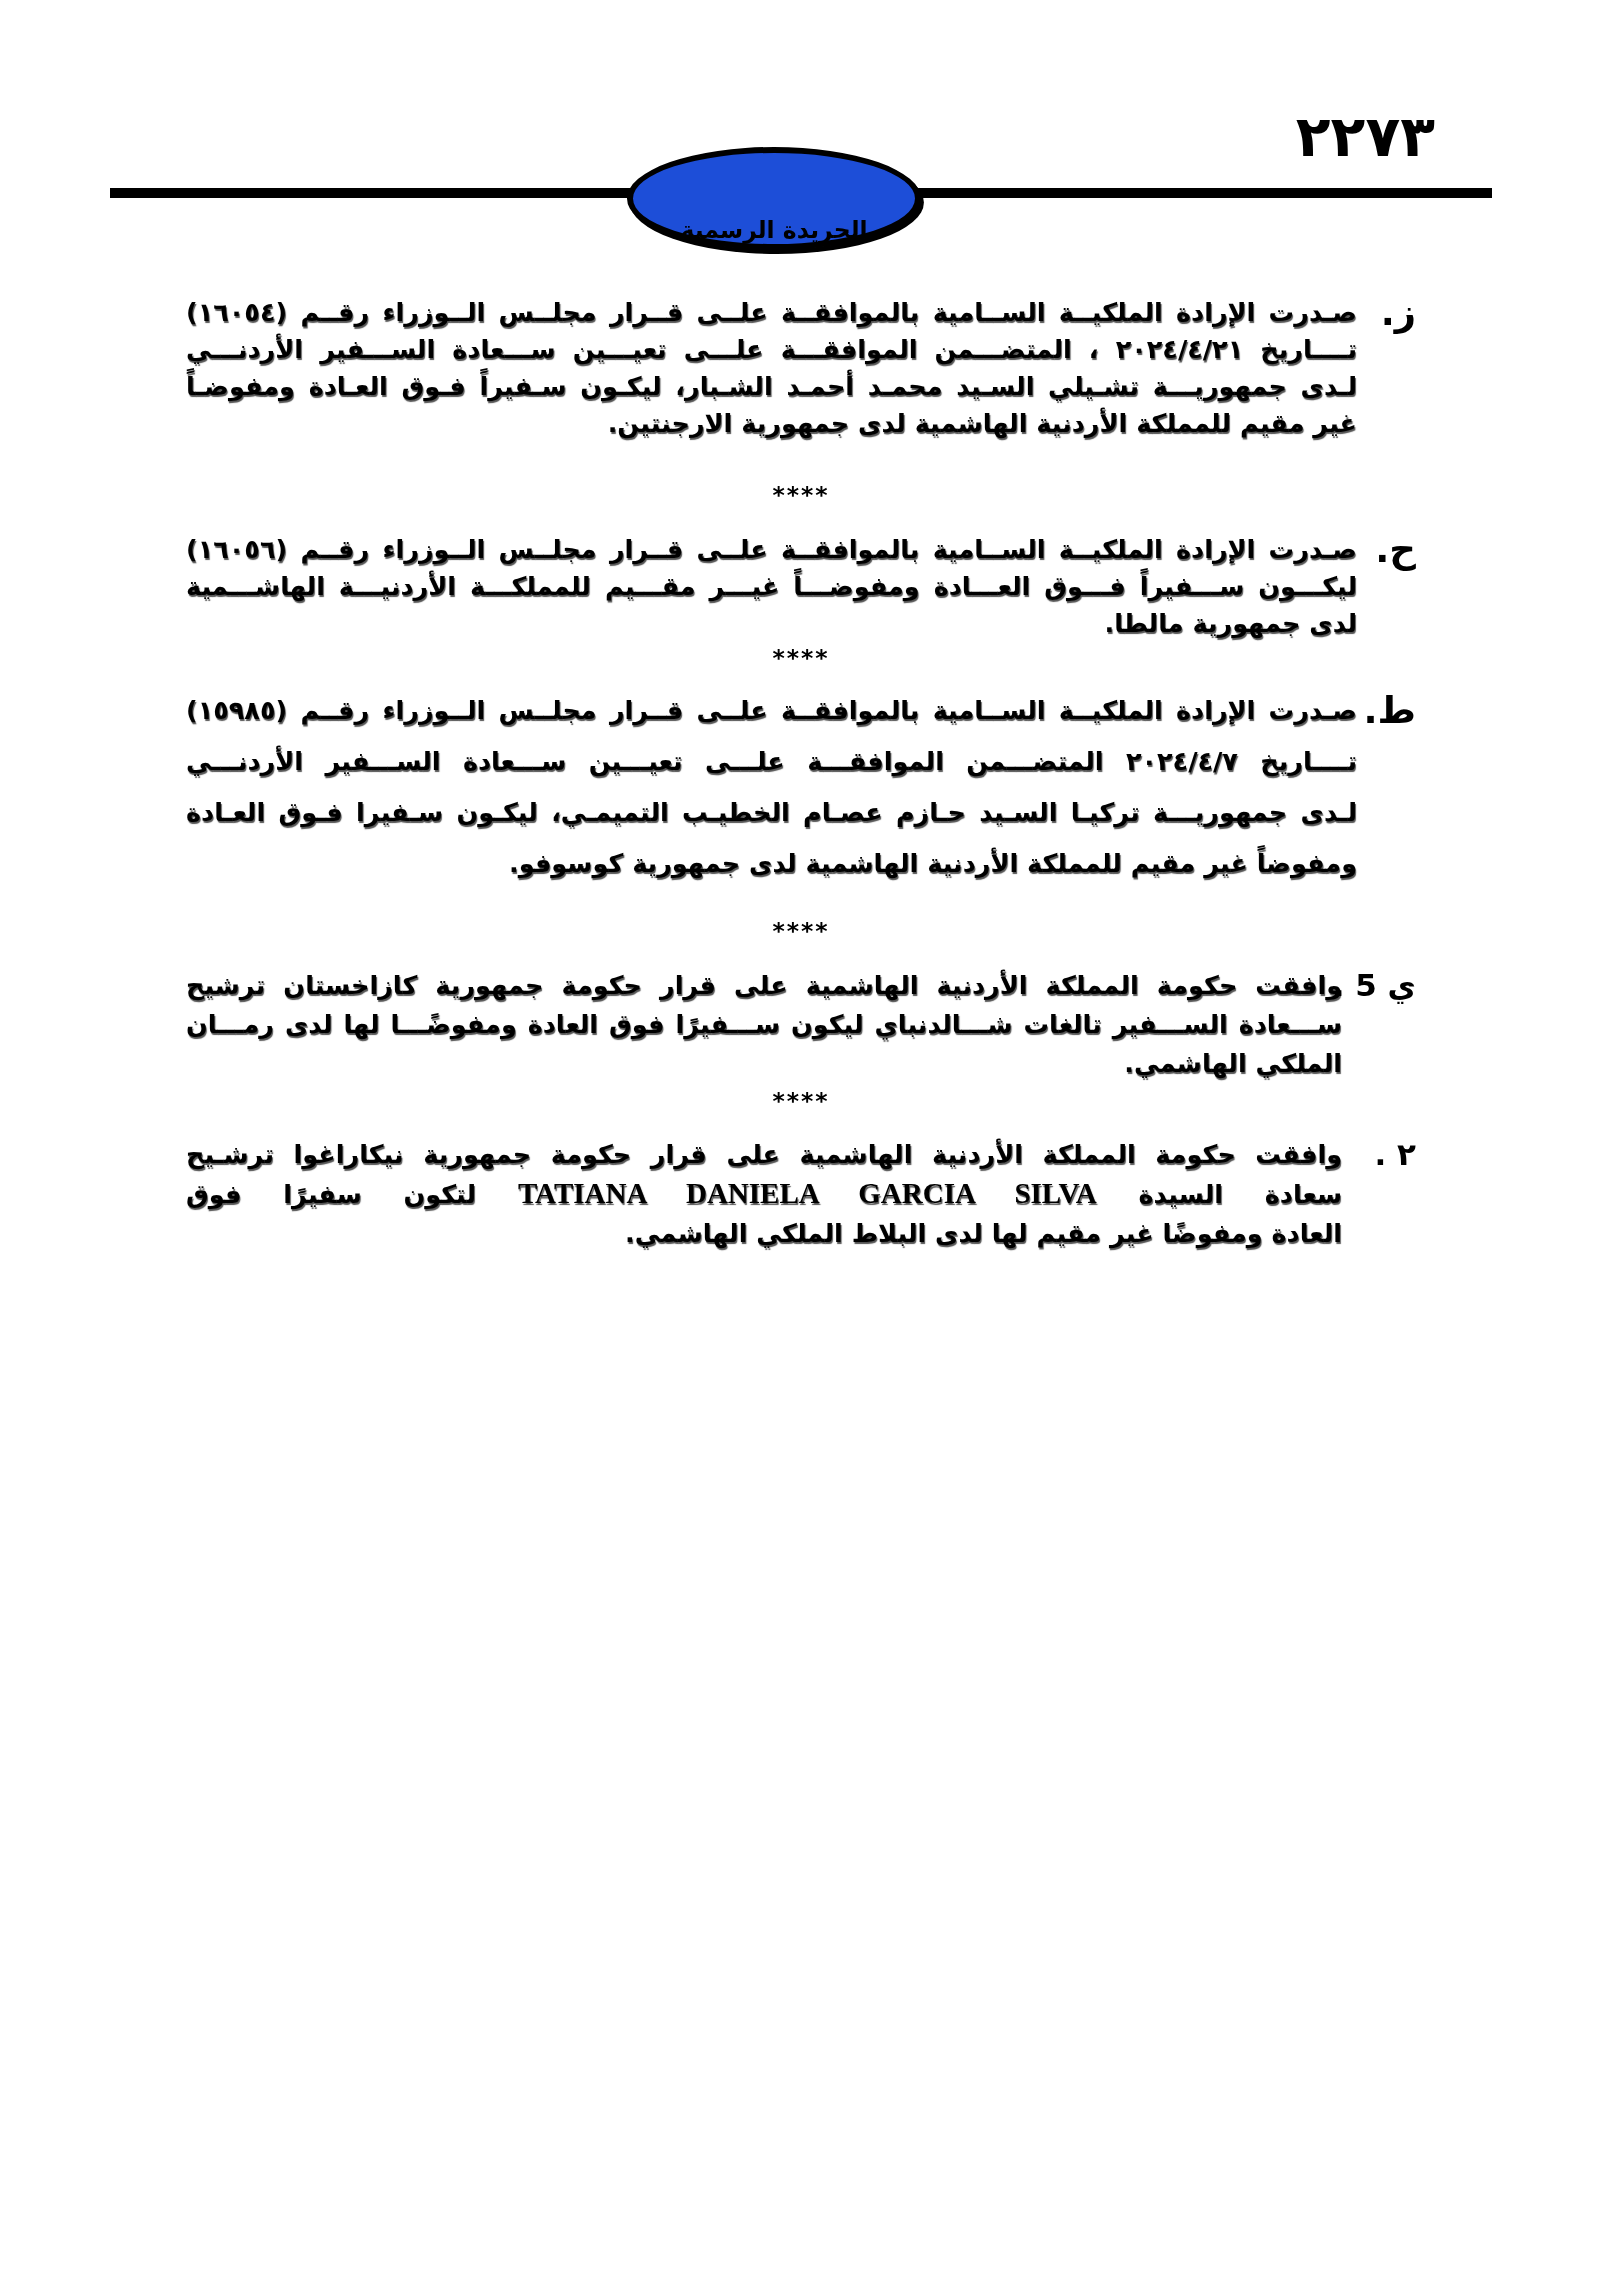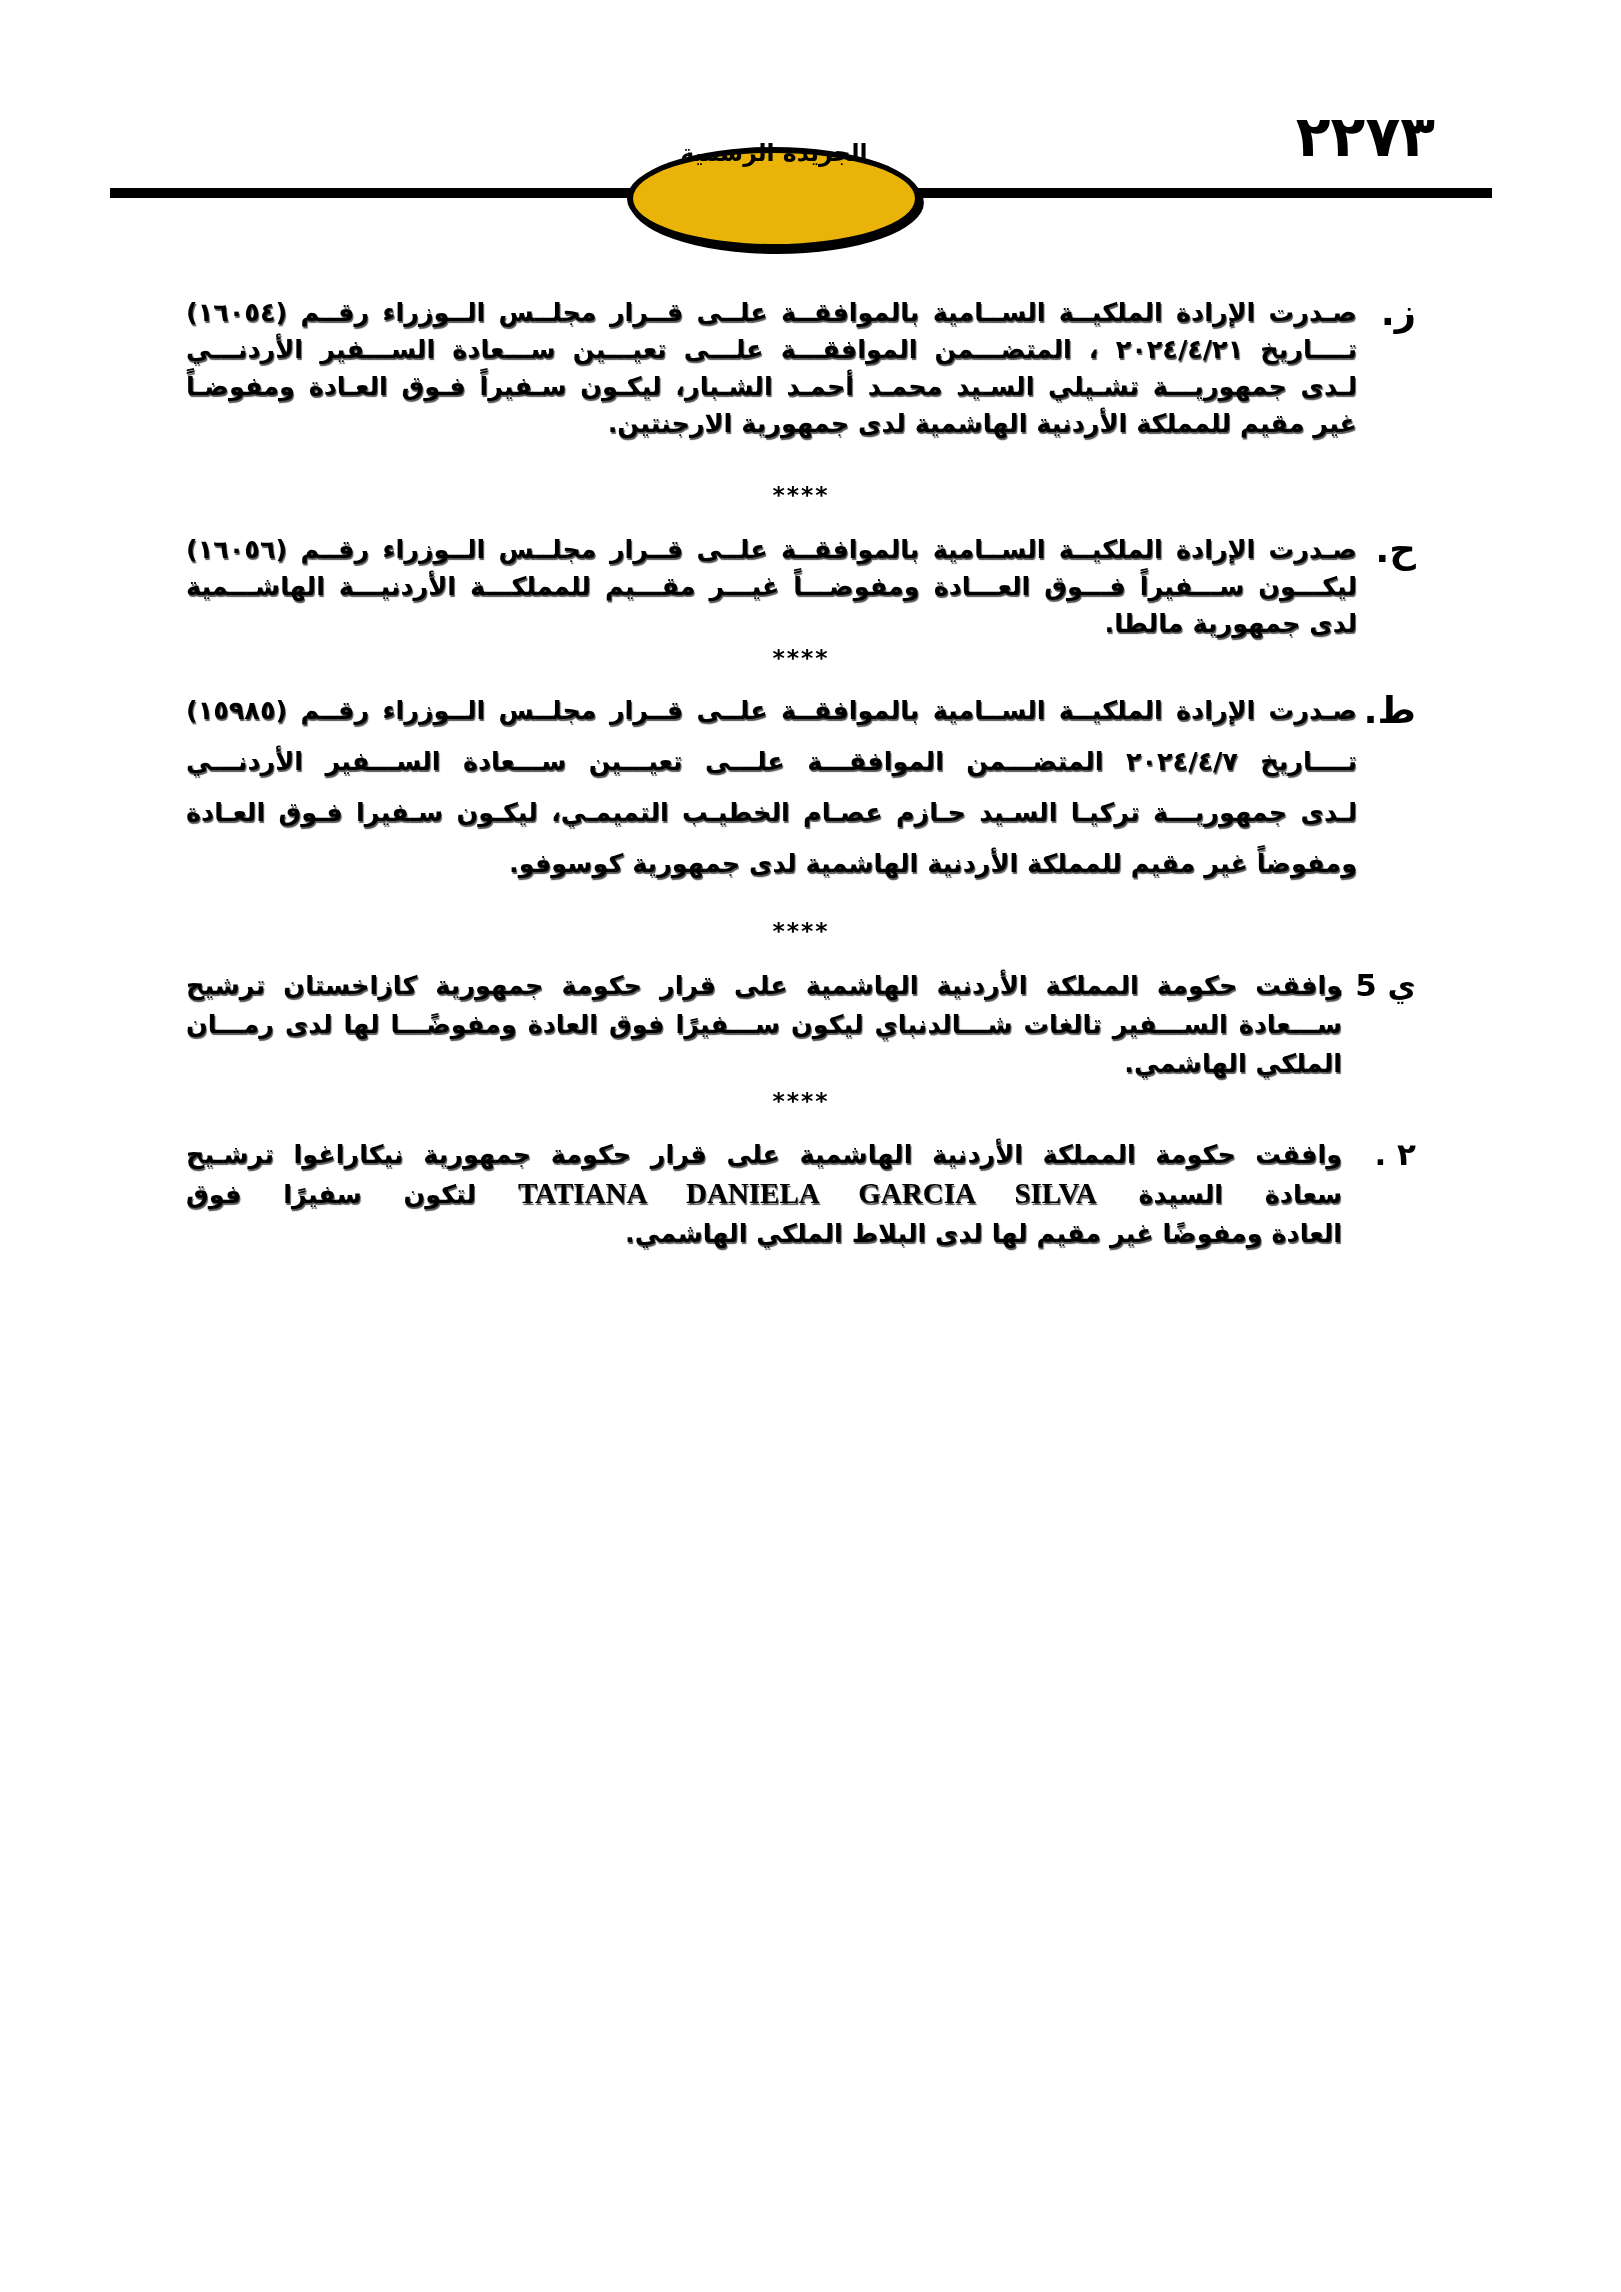--- a/index.html
+++ b/index.html
@@ -35,24 +35,24 @@
       background: #000000;
     }
     .header-oval {
       position: absolute;
       top: 147px;
       left: 627px;
       width: 294px;
       height: 103px;
       border: 6.9px solid #000000;
       border-radius: 50%;
-      background: #eab308;
+      background: #1d4ed8;
       box-shadow: 2.9px 3.9px 0 #000000;
       display: flex;
-      align-items: flex-start;
+      align-items: flex-end;
       justify-content: center;
       box-sizing: border-box;
     }
     .header-oval span {
       font-size: 23.5px;
       font-weight: bold;
       direction: rtl;
       margin-top: -13.7px;
     }
     .content {

